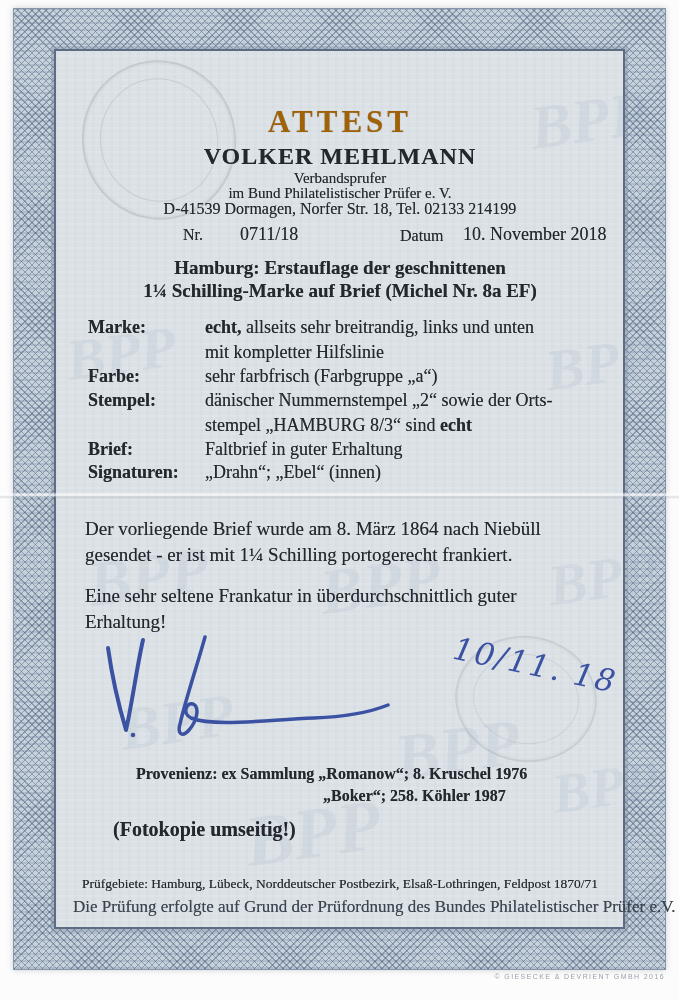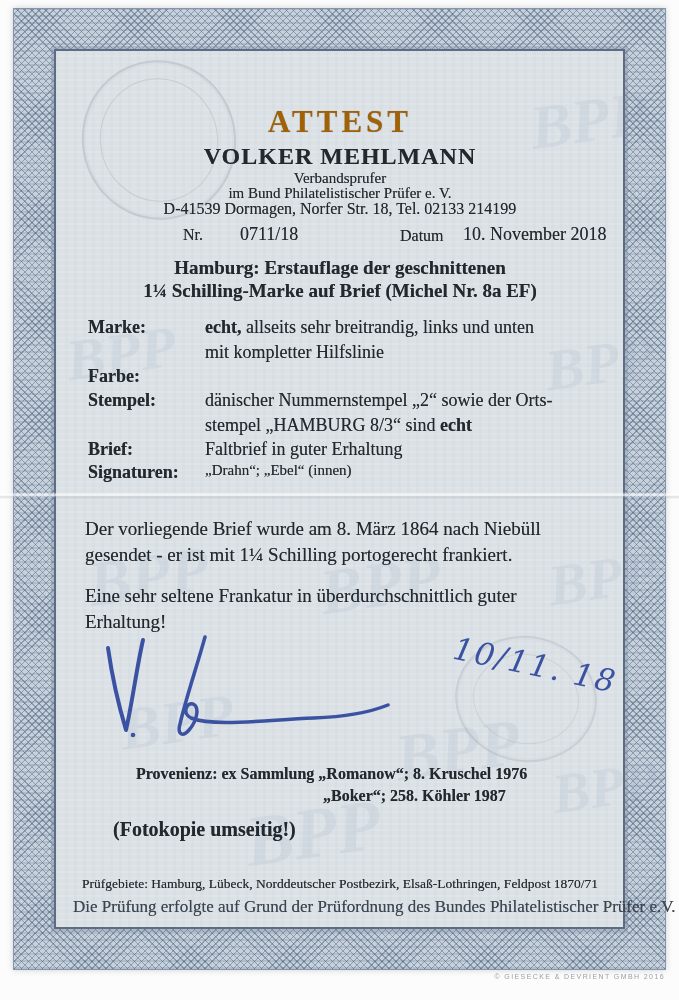--- a/index.html
+++ b/index.html
@@ -102,30 +102,31 @@
   <div class="t" style="left:463px;top:225px;font-size:18px;">10. November  2018</div>
 
   <div class="t center b" style="top:258px;font-size:19px;">Hamburg: Erstauflage der geschnittenen</div>
   <div class="t center b" style="top:281px;font-size:19px;">1¼ Schilling-Marke auf Brief (Michel Nr. 8a EF)</div>
 
   <div class="t b" style="left:88px;top:318px;font-size:18px;">Marke:</div>
   <div class="t" style="left:205px;top:318px;font-size:18px;"><span class="b">echt,</span><span> allseits sehr breitrandig, links und unten</span></div>
   <div class="t" style="left:205px;top:343px;font-size:18px;">mit kompletter Hilfslinie</div>
 
   <div class="t b" style="left:88px;top:367px;font-size:18px;">Farbe:</div>
+  <div class="t" style="left:205px;top:367px;font-size:18px;">sehr farbfrisch (Farbgruppe „a“)</div>
 
   <div class="t b" style="left:88px;top:391px;font-size:18px;">Stempel:</div>
   <div class="t" style="left:205px;top:391px;font-size:18px;text-align:center;">dänischer Nummernstempel „2“ sowie der Orts-</div>
   <div class="t" style="left:205px;top:416px;font-size:18px;"><span>stempel „HAMBURG 8/3“ sind </span><span class="b">echt</span></div>
 
   <div class="t b" style="left:88px;top:440px;font-size:18px;">Brief:</div>
   <div class="t" style="left:205px;top:440px;font-size:18px;">Faltbrief in guter Erhaltung</div>
 
   <div class="t b" style="left:88px;top:463px;font-size:18px;">Signaturen:</div>
-  <div class="t" style="left:205px;top:463px;font-size:15px;">„Drahn“; „Ebel“ (innen)</div>
+  <div class="t" style="left:205px;top:463px;font-size:18px;">„Drahn“; „Ebel“ (innen)</div>
 
   <div class="t" style="left:85px;top:519px;font-size:19px;">Der vorliegende Brief wurde am 8. März 1864 nach Niebüll</div>
   <div class="t" style="left:85px;top:545px;font-size:19px;">gesendet - er ist mit 1¼ Schilling portogerecht frankiert.</div>
 
   <div class="t" style="left:85px;top:586px;font-size:19px;">Eine sehr seltene Frankatur in überdurchschnittlich guter</div>
   <div class="t" style="left:85px;top:612px;font-size:19px;">Erhaltung!</div>
 
   <svg style="position:absolute;left:80px;top:632px;" width="350" height="115" viewBox="0 0 350 115">
     <g fill="none" stroke="#3b52a3" stroke-linecap="round" stroke-linejoin="round">
       <path d="M28,16 C32,44 40,78 46,98 C52,72 57,34 63,8" stroke-width="4"></path>

